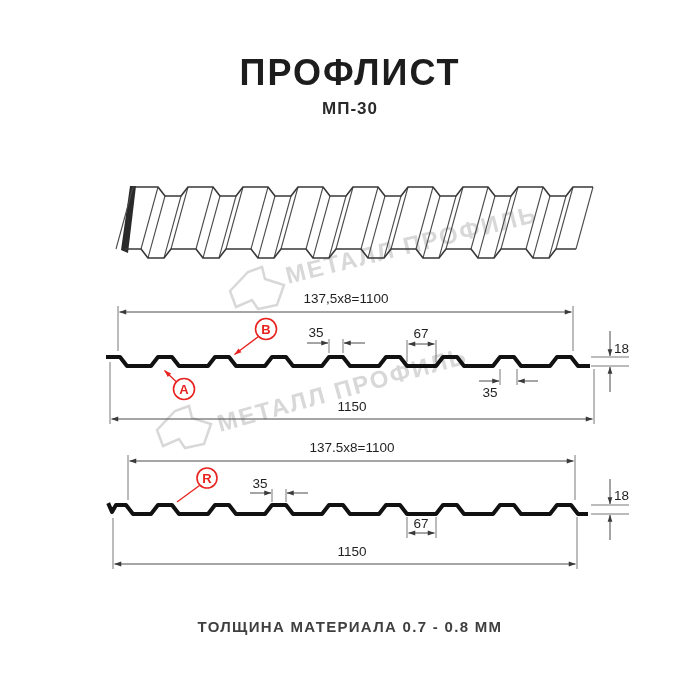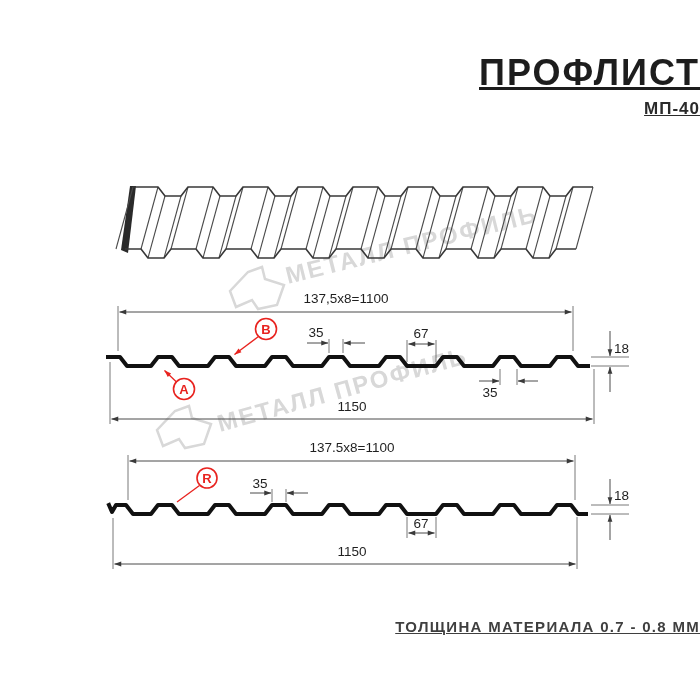--- a/index.html
+++ b/index.html
@@ -1,38 +1,38 @@
 <!DOCTYPE html>
 <html><head>
 <meta charset="utf-8">
 <style>
   html,body{margin:0;padding:0;background:#ffffff;width:700px;height:700px;overflow:hidden;
             font-family:"Liberation Sans",sans-serif;}
-  .abs{position:absolute;left:0;right:0;text-align:right;text-decoration:underline;}
+  .abs{position:absolute;left:0;right:0;text-align:center;}
   .title{top:52px;font-size:36px;font-weight:bold;letter-spacing:2px;color:#1d1d1d;}
   .subtitle{top:99px;font-size:17px;font-weight:bold;letter-spacing:1px;color:#2a2a2a;}
   .footnote{top:618px;font-size:15px;font-weight:bold;letter-spacing:1.3px;color:#3f3f3f;}
   svg{position:absolute;top:0;left:0;}
   .dimline{stroke:#4a4a4a;stroke-width:1;fill:none;}
   .extline{stroke:#6a6a6a;stroke-width:0.9;fill:none;}
   .dimtext{font-size:13.5px;fill:#1f1f1f;}
   .prof{stroke:#111111;stroke-width:4;fill:none;stroke-linejoin:round;stroke-linecap:square;}
   .wm{font-size:24px;font-weight:bold;letter-spacing:2px;fill:#d8d8d8;}
   .wmlogo{stroke:#d8d8d8;stroke-width:2.5;fill:none;stroke-linejoin:miter;}
   .red{stroke:#e8231f;fill:none;stroke-width:1.6;}
   .redline{stroke:#e8231f;stroke-width:1.3;fill:none;}
   .redtext{font-size:13px;font-weight:bold;fill:#e8231f;}
   .sheetline{stroke:#4a4a4a;stroke-width:1.1;fill:none;}
   .sheetedge{stroke:#383838;stroke-width:1.6;fill:none;stroke-linejoin:round;}
 </style>
 </head>
 <body>
 
 <div class="abs title">ПРОФЛИСТ</div>
-<div class="abs subtitle">МП-40</div>
+<div class="abs subtitle">МП-30</div>
 
 <svg width="700" height="700" viewBox="0 0 700 700">
   <defs>
     <marker id="ar" viewBox="0 0 10 10" refX="9.6" refY="5" markerWidth="11" markerHeight="7" orient="auto-start-reverse">
       <path d="M0,1.6 L10,5 L0,8.4 Z" fill="#3a3a3a"></path>
     </marker>
     <marker id="arred" viewBox="0 0 10 10" refX="9.6" refY="5" markerWidth="8" markerHeight="5.5" orient="auto-start-reverse">
       <path d="M0,1.6 L10,5 L0,8.4 Z" fill="#e8231f"></path>
     </marker>
   </defs>

